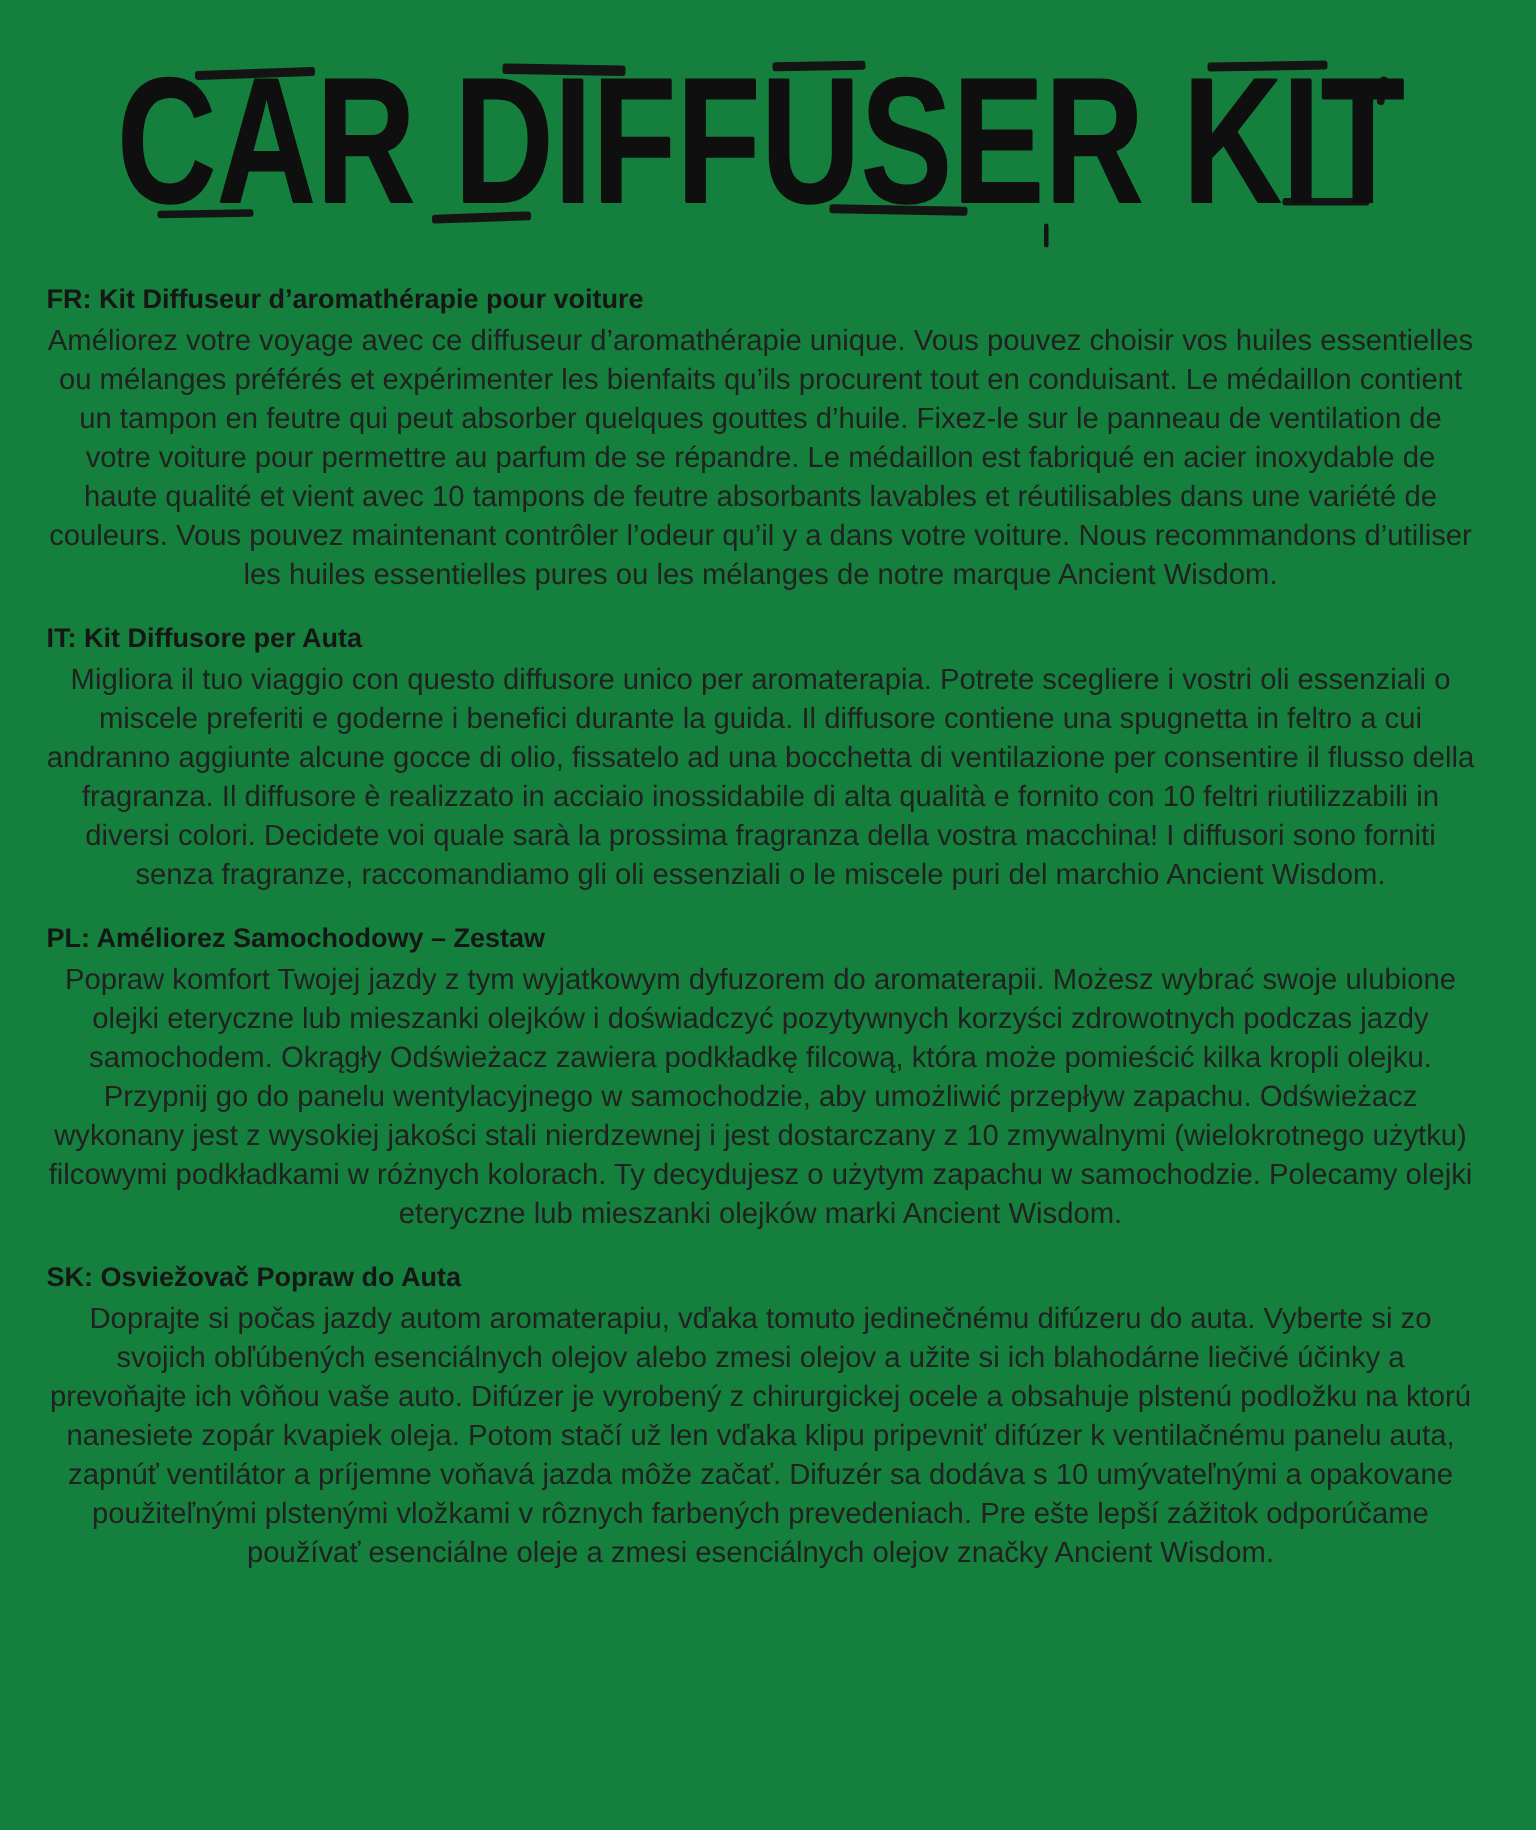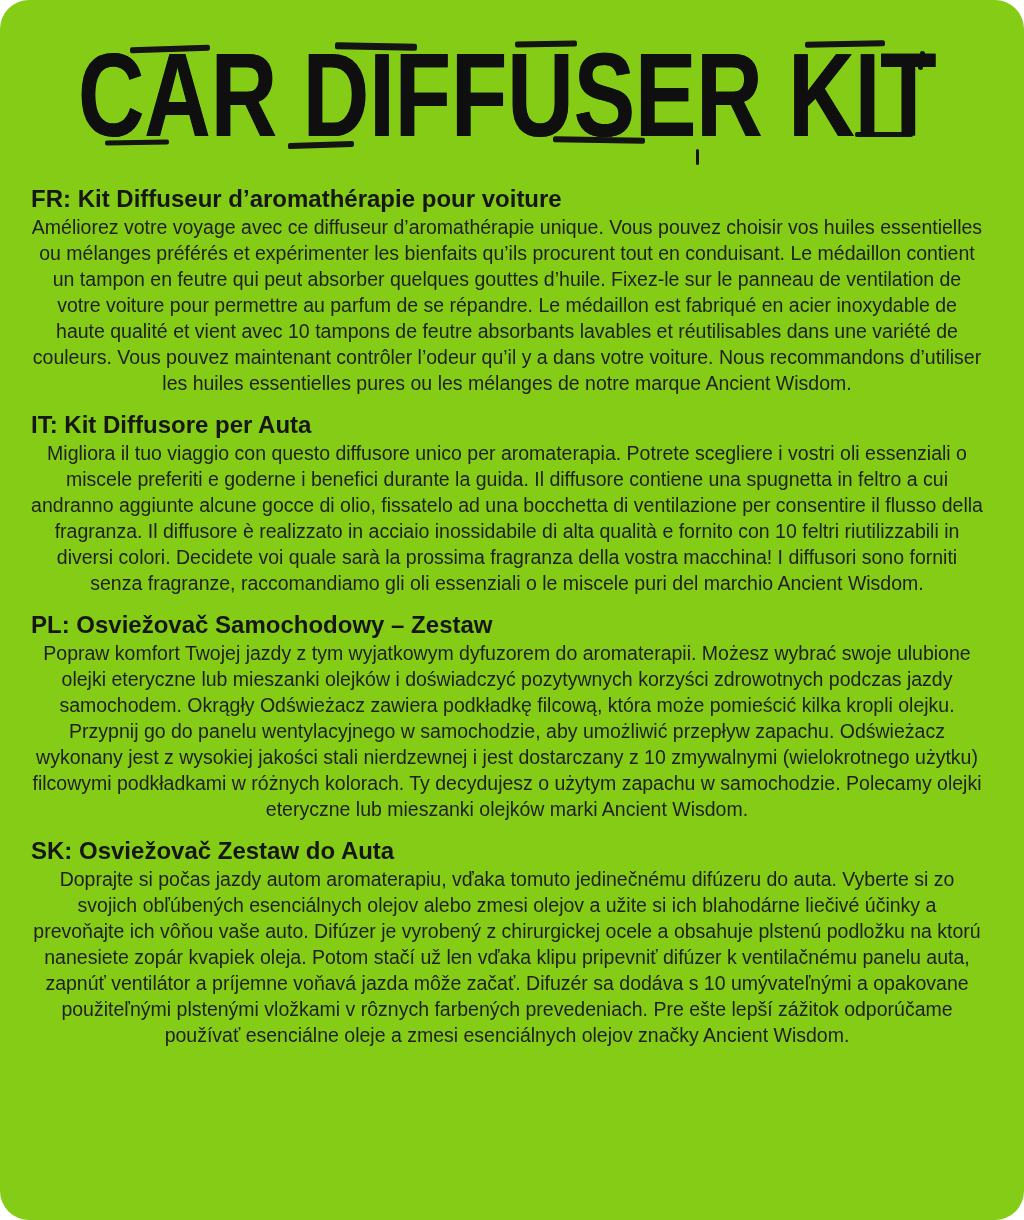--- a/index.html
+++ b/index.html
@@ -10,22 +10,21 @@
   body {
     width: 1024px;
     font-family: "Liberation Sans", sans-serif;
     color: #1f1f1f;
   }
   .page {
     box-sizing: border-box;
     width: 1024px;
     min-height: 1220px;
     padding: 36px 41px 40px 31px;
-    background: #84cc16;
-    border-radius: 29px;
+    background: #15803d;
   }
 
   
   .title-wrap {
     position: relative;
     height: 134px;
     margin-bottom: 13px;
     text-align: center;
   }
   .title {
@@ -56,21 +55,21 @@
   .gm8  { left: 824px; top: 96px;  width: 58px; height: 5px; }
   .gm9  { left: 888px; top: 15px;  width: 5px;  height: 19px; transform: rotate(8deg); }
   .gm10 { left: 665px; top: 113px; width: 3px;  height: 16px; }
 
   
   .content { max-width: 952px; }
   .section { margin-top: 15px; }
   .section:first-child { margin-top: 0; }
   .section-heading {
     margin: 16px 0 2px 0;
-    font-size: 24px;
+    font-size: 18px;
     line-height: 26px;
     font-weight: bold;
     color: #161616;
   }
   .section-body {
     margin: 0;
     font-size: 19.5px;
     line-height: 26px;
     color: #212121;
     text-align: center;
@@ -101,24 +100,24 @@
       <h2 class="section-heading">FR: Kit Diffuseur d’aromathérapie pour voiture</h2>
       <p class="section-body">Améliorez votre voyage avec ce diffuseur d’aromathérapie unique. Vous pouvez choisir vos huiles essentielles ou mélanges préférés et expérimenter les bienfaits qu’ils procurent tout en conduisant. Le médaillon contient un tampon en feutre qui peut absorber quelques gouttes d’huile. Fixez-le sur le panneau de ventilation de votre voiture pour permettre au parfum de se répandre. Le médaillon est fabriqué en acier inoxydable de haute qualité et vient avec 10 tampons de feutre absorbants lavables et réutilisables dans une variété de couleurs. Vous pouvez maintenant contrôler l’odeur qu’il y a dans votre voiture. Nous recommandons d’utiliser les huiles essentielles pures ou les mélanges de notre marque Ancient Wisdom.</p>
     </section>
 
     <section class="section">
       <h2 class="section-heading">IT: Kit Diffusore per Auta</h2>
       <p class="section-body">Migliora il tuo viaggio con questo diffusore unico per aromaterapia. Potrete scegliere i vostri oli essenziali o miscele preferiti e goderne i benefici durante la guida. Il diffusore contiene una spugnetta in feltro a cui andranno aggiunte alcune gocce di olio, fissatelo ad una bocchetta di ventilazione per consentire il flusso della fragranza. Il diffusore è realizzato in acciaio inossidabile di alta qualità e fornito con 10 feltri riutilizzabili in diversi colori. Decidete voi quale sarà la prossima fragranza della vostra macchina! I diffusori sono forniti senza fragranze, raccomandiamo gli oli essenziali o le miscele puri del marchio Ancient Wisdom.</p>
     </section>
 
     <section class="section">
-      <h2 class="section-heading">PL: Osviežovač Samochodowy – Zestaw</h2>
+      <h2 class="section-heading">PL: Améliorez Samochodowy – Zestaw</h2>
       <p class="section-body">Popraw komfort Twojej jazdy z tym wyjatkowym dyfuzorem do aromaterapii.  Możesz wybrać swoje ulubione olejki eteryczne lub mieszanki olejków i doświadczyć pozytywnych korzyści zdrowotnych podczas jazdy samochodem. Okrągły Odświeżacz zawiera podkładkę filcową, która może pomieścić kilka kropli olejku. Przypnij go do panelu wentylacyjnego w samochodzie, aby umożliwić przepływ zapachu. Odświeżacz wykonany jest z wysokiej jakości stali nierdzewnej i jest dostarczany z 10 zmywalnymi (wielokrotnego użytku) filcowymi podkładkami w różnych kolorach. Ty decydujesz o użytym zapachu w samochodzie. Polecamy olejki eteryczne lub mieszanki olejków marki Ancient Wisdom.</p>
     </section>
 
     <section class="section">
-      <h2 class="section-heading">SK: Osviežovač Zestaw do Auta</h2>
+      <h2 class="section-heading">SK: Osviežovač Popraw do Auta</h2>
       <p class="section-body">Doprajte si počas jazdy autom aromaterapiu, vďaka tomuto jedinečnému difúzeru do auta. Vyberte si zo svojich obľúbených esenciálnych olejov alebo zmesi olejov a užite si ich blahodárne liečivé účinky a prevoňajte ich vôňou vaše auto. Difúzer je vyrobený z chirurgickej ocele a obsahuje plstenú podložku na ktorú nanesiete zopár kvapiek oleja. Potom stačí už len vďaka klipu pripevniť difúzer k ventilačnému panelu auta, zapnúť ventilátor a príjemne voňavá jazda môže začať. Difuzér sa dodáva s 10 umývateľnými a opakovane použiteľnými plstenými vložkami v rôznych farbených prevedeniach. Pre ešte lepší zážitok odporúčame používať esenciálne oleje a zmesi esenciálnych olejov značky Ancient Wisdom.</p>
     </section>
 
   </main>
 
 </div>
 
 </body></html>

